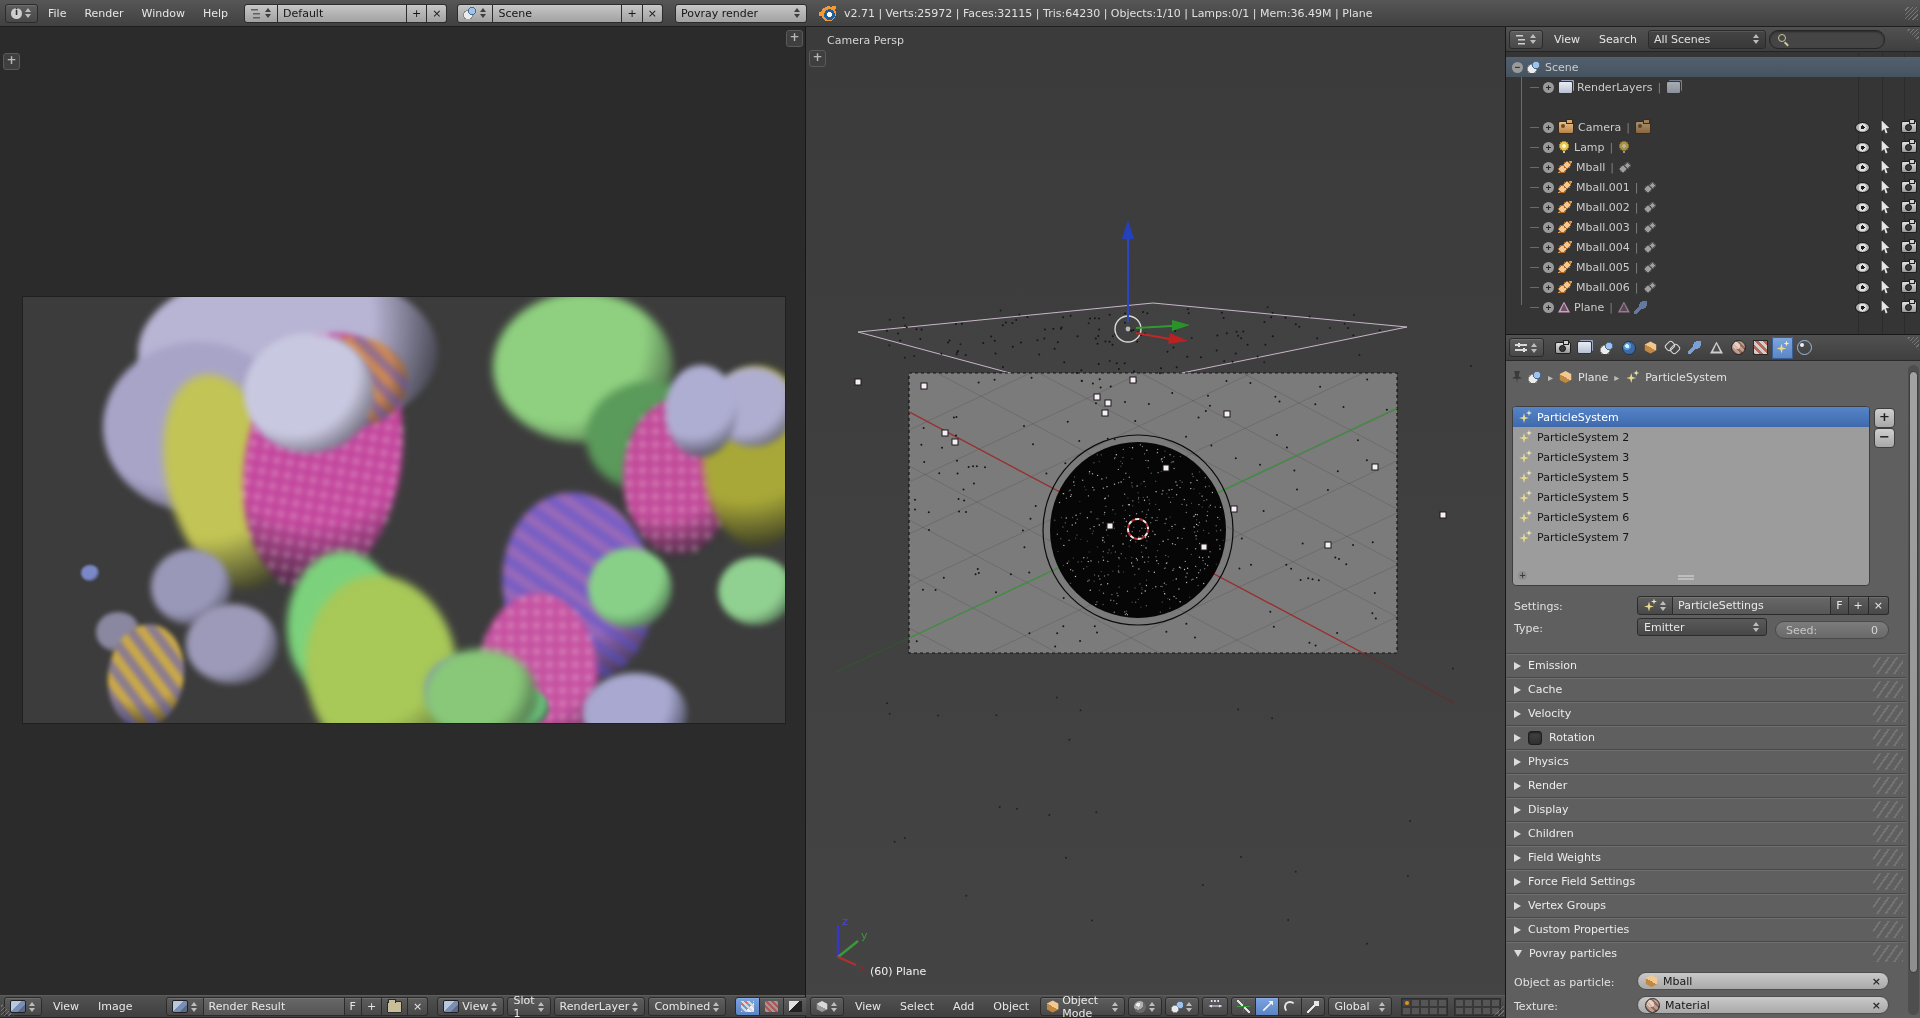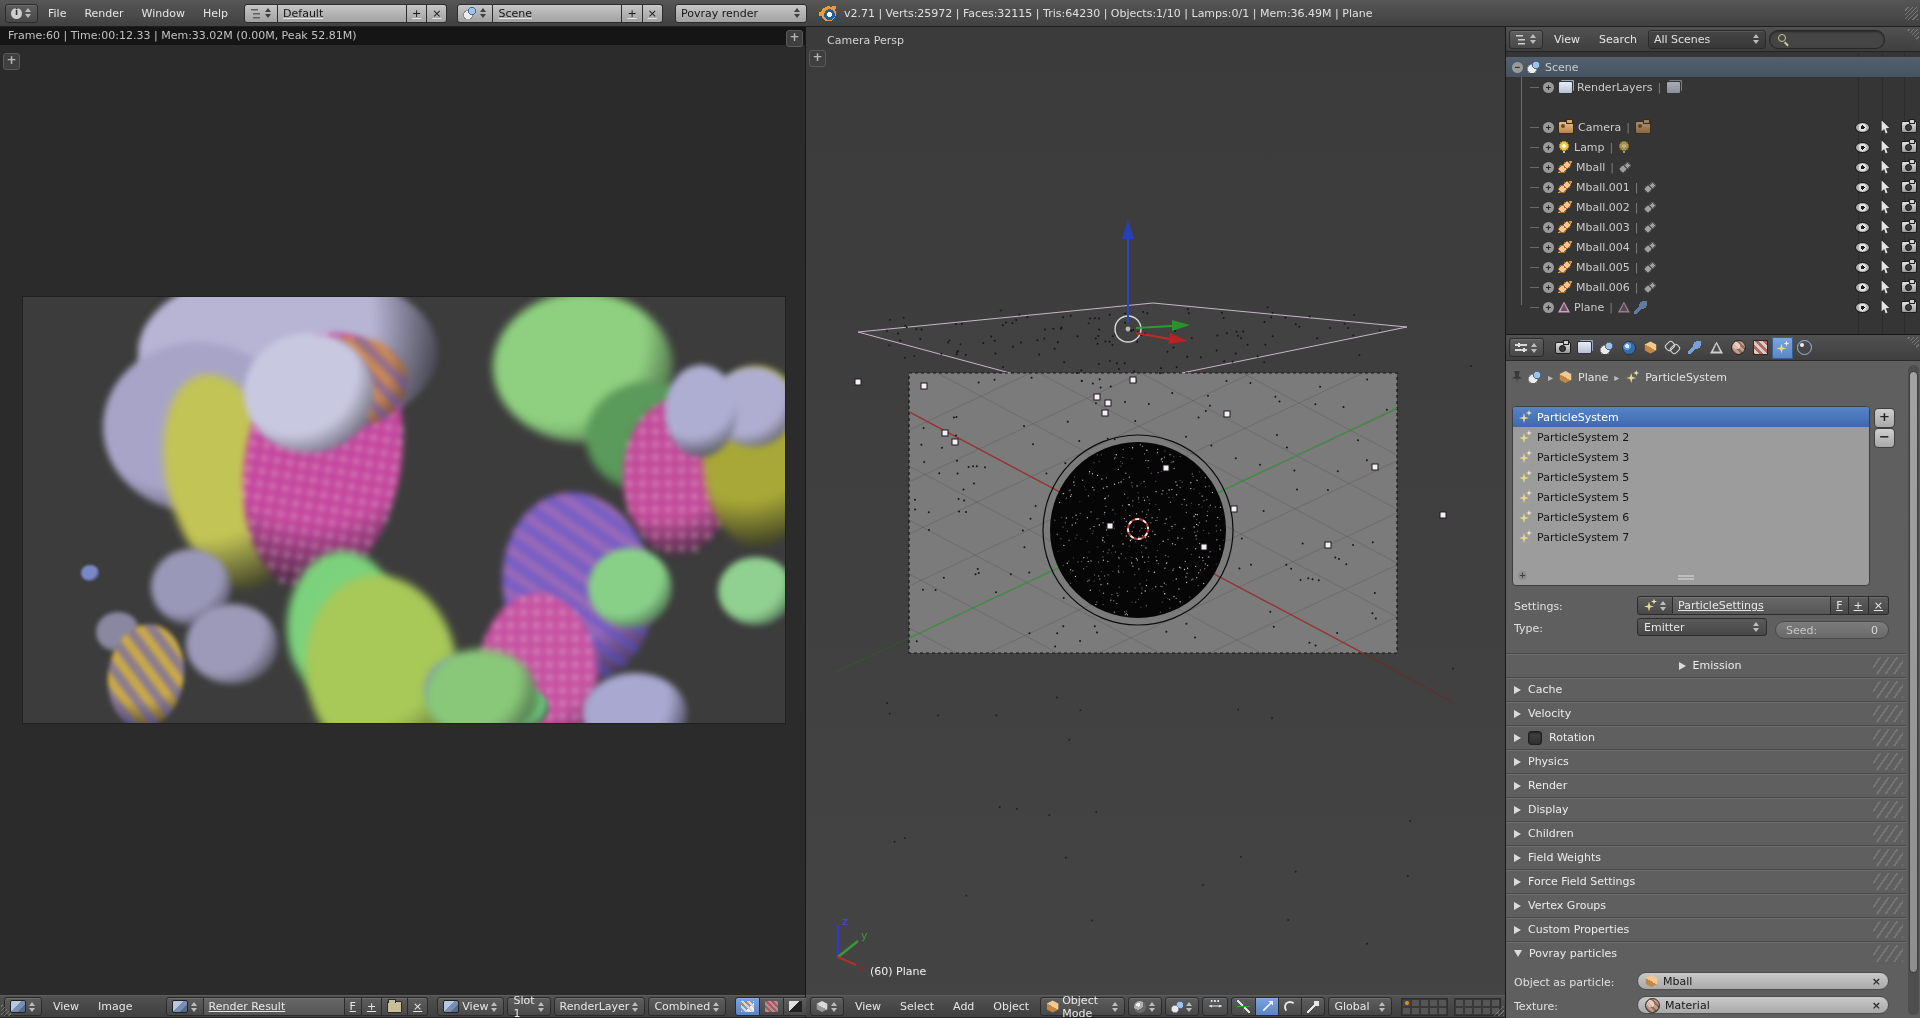--- a/index.html
+++ b/index.html
@@ -8,21 +8,21 @@
   .abs{position:absolute;}
   
   .ebar{position:absolute;left:0;right:0;height:23px;background:linear-gradient(#515151,#3f3f3f);
     border-top:1px solid #5d5d5d;border-bottom:1px solid #242424;display:flex;align-items:center;gap:3px;padding:0 4px;box-sizing:border-box;}
   .menu{padding:0 8px;color:#e6e6e6;cursor:default;}
   .btn{display:inline-flex;align-items:center;gap:3px;height:17px;background:linear-gradient(#5e5e5e,#484848);
     border:1px solid #2b2b2b;border-radius:3px;color:#e8e8e8;padding:0 5px;box-shadow:inset 0 1px 0 rgba(255,255,255,.10);}
   .btn.light{background:linear-gradient(#c6c6c6,#a2a2a2);color:#151515;}
   .btn.dark{background:linear-gradient(#454545,#383838);color:#e0e0e0;}
   .btn.active{background:linear-gradient(#7ba3e0,#5b84c4);color:#fff;}
-  .grp{display:inline-flex;text-decoration:underline;}
+  .grp{display:inline-flex;}
   .grp .btn{border-radius:0;border-left-width:0;}
   .grp .btn:first-child{border-radius:3px 0 0 3px;border-left-width:1px;}
   .grp .btn:last-child{border-radius:0 3px 3px 0;}
   .arr-ud{display:inline-block;width:7px;height:10px;position:relative;opacity:.85;}
   .arr-ud::before,.arr-ud::after{content:"";position:absolute;left:0;border-left:3.5px solid transparent;border-right:3.5px solid transparent;}
   .arr-ud::before{top:0;border-bottom:4px solid #d0d0d0;}
   .arr-ud::after{bottom:0;border-top:4px solid #d0d0d0;}
   .btn.light .arr-ud::before{border-bottom-color:#2a2a2a}.btn.light .arr-ud::after{border-top-color:#2a2a2a}
   .grip{position:absolute;width:13px;height:13px;background:repeating-linear-gradient(135deg,transparent 0 2px,#aaa 2px 3px);opacity:.45;}
   
@@ -202,21 +202,20 @@
   <span class="btn light" style="margin-left:10px;width:120px">
       <span style="flex:1">Povray render</span>
       <span class="arr-ud"></span>
     </span>
   <span class="ic ic-blender" style="margin-left:10px"></span>
   <span style="margin-left:6px;color:#e0e0e0">v2.71 | Verts:25972 | Faces:32115 | Tris:64230 | Objects:1/10 | Lamps:0/1 | Mem:36.49M | Plane</span>
   <span class="grip" style="right:2px;top:7px;position:absolute"></span>
 </div>
 
 <div id="img-editor" class="abs">
-  <div id="frame-info" class="abs">Frame:60 | Time:00:12.33 | Mem:33.02M (0.00M, Peak 52.81M)</div>
   <span class="plusbox" style="left:3px;top:26px">+</span>
   <span class="plusbox" style="left:786px;top:3px">+</span>
 
   <div id="render-img" class="abs">
       <div class="blob" style="left: 115px; top: -30px; width: 300px; height: 170px; background: radial-gradient(circle at 38% 32%, rgb(184, 180, 212) 0px, rgb(184, 180, 212) 55%, rgba(20, 22, 26, 0.9) 100%); filter: blur(3px); transform: rotate(0deg);"></div>
       <div class="blob" style="left: 80px; top: 45px; width: 190px; height: 170px; background: radial-gradient(circle at 38% 32%, rgb(168, 164, 200) 0px, rgb(168, 164, 200) 55%, rgba(20, 22, 26, 0.9) 100%); filter: blur(3px); transform: rotate(0deg);"></div>
       <div class="blob" style="left: 145px; top: 75px; width: 120px; height: 220px; background: radial-gradient(circle at 38% 32%, rgb(194, 196, 85) 0px, rgb(194, 196, 85) 55%, rgba(20, 22, 26, 0.9) 100%); filter: blur(4px); transform: rotate(-15deg);"></div>
       <div class="blob" style="left: 222px; top: 35px; width: 156px; height: 260px; background: radial-gradient(circle, rgba(255, 225, 240, 0.85) 2px, transparent 2.6px) 0px 0px / 13px 13px, radial-gradient(circle at 38% 32%, rgb(194, 68, 156) 0px, rgb(194, 68, 156) 55%, rgba(20, 22, 26, 0.9) 100%); filter: blur(3px); transform: rotate(10deg);"></div>
       <div class="blob" style="left: 275px; top: 40px; width: 110px; height: 90px; background: linear-gradient(45deg, rgba(80, 80, 210, 0.5) 25%, transparent 25%, transparent 50%, rgba(80, 80, 210, 0.5) 50%, rgba(80, 80, 210, 0.5) 75%, transparent 75%) 0px 0px / 26px 26px, radial-gradient(circle at 38% 32%, rgb(208, 138, 80) 0px, rgb(208, 138, 80) 55%, rgba(20, 22, 26, 0.9) 100%); filter: blur(3px); transform: rotate(0deg);"></div>
       <div class="blob" style="left: 470px; top: -5px; width: 180px; height: 150px; background: radial-gradient(circle at 38% 32%, rgb(143, 208, 128) 0px, rgb(143, 208, 128) 55%, rgba(20, 22, 26, 0.9) 100%); filter: blur(4px); transform: rotate(0deg);"></div>
@@ -1449,21 +1448,21 @@
   <span class="drop abs" style="left:131px;top:283px;width:130px">
       <span style="flex:1">Emitter</span>
       <span class="arr-ud"></span>
     </span>
   <span class="num abs" style="left:269px;top:286px;width:114px">
       <span style="opacity:.85">Seed:</span>
       <span style="margin-left:auto">0</span>
     </span>
 
   <div id="panels">
-      <div class="panel" style="top: 318px; justify-content: center;">
+      <div class="panel" style="top: 318px;">
         <span class="tri-r"></span>
         <span>Emission</span>
       </div>
       <div class="panel" style="top: 342px;">
         <span class="tri-r"></span>
         <span>Cache</span>
       </div>
       <div class="panel" style="top: 366px;">
         <span class="tri-r"></span>
         <span>Velocity</span>

